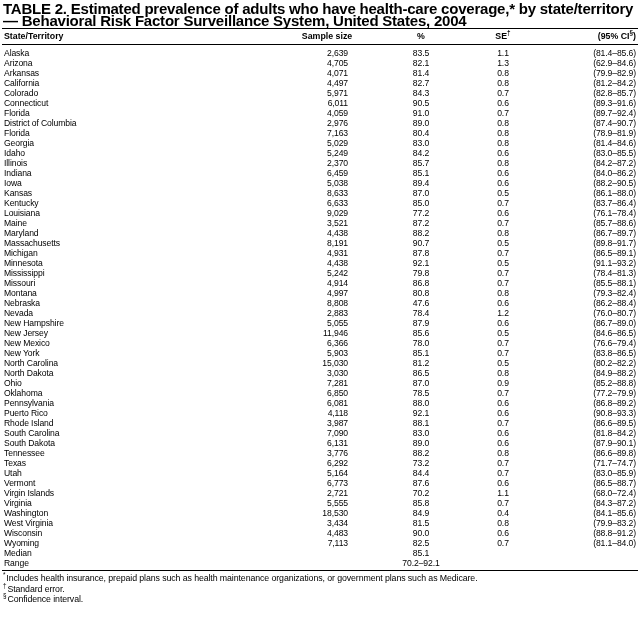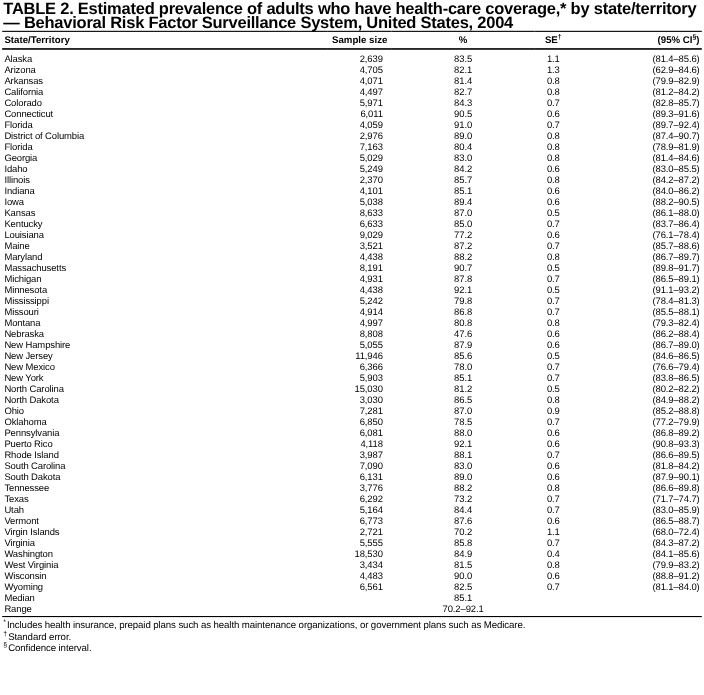--- a/index.html
+++ b/index.html
@@ -178,21 +178,21 @@
         </tr>
         <tr>
           <td class="cell-state">Illinois</td>
           <td class="cell-sample">2,370</td>
           <td class="cell-pct">85.7</td>
           <td class="cell-se">0.8</td>
           <td class="cell-ci">(84.2–87.2)</td>
         </tr>
         <tr>
           <td class="cell-state">Indiana</td>
-          <td class="cell-sample">4,101</td>
+          <td class="cell-sample">6,459</td>
           <td class="cell-pct">85.1</td>
           <td class="cell-se">0.6</td>
           <td class="cell-ci">(84.0–86.2)</td>
         </tr>
         <tr>
           <td class="cell-state">Iowa</td>
           <td class="cell-sample">5,038</td>
           <td class="cell-pct">89.4</td>
           <td class="cell-se">0.6</td>
           <td class="cell-ci">(88.2–90.5)</td>
@@ -275,20 +275,27 @@
           <td class="cell-ci">(79.3–82.4)</td>
         </tr>
         <tr>
           <td class="cell-state">Nebraska</td>
           <td class="cell-sample">8,808</td>
           <td class="cell-pct">47.6</td>
           <td class="cell-se">0.6</td>
           <td class="cell-ci">(86.2–88.4)</td>
         </tr>
         <tr>
+          <td class="cell-state">Nevada</td>
+          <td class="cell-sample">2,883</td>
+          <td class="cell-pct">78.4</td>
+          <td class="cell-se">1.2</td>
+          <td class="cell-ci">(76.0–80.7)</td>
+        </tr>
+        <tr>
           <td class="cell-state">New Hampshire</td>
           <td class="cell-sample">5,055</td>
           <td class="cell-pct">87.9</td>
           <td class="cell-se">0.6</td>
           <td class="cell-ci">(86.7–89.0)</td>
         </tr>
         <tr>
           <td class="cell-state">New Jersey</td>
           <td class="cell-sample">11,946</td>
           <td class="cell-pct">85.6</td>
@@ -430,21 +437,21 @@
         </tr>
         <tr>
           <td class="cell-state">Wisconsin</td>
           <td class="cell-sample">4,483</td>
           <td class="cell-pct">90.0</td>
           <td class="cell-se">0.6</td>
           <td class="cell-ci">(88.8–91.2)</td>
         </tr>
         <tr>
           <td class="cell-state">Wyoming</td>
-          <td class="cell-sample">6,561</td>
+          <td class="cell-sample">7,113</td>
           <td class="cell-pct">82.5</td>
           <td class="cell-se">0.7</td>
           <td class="cell-ci">(81.1–84.0)</td>
         </tr>
         <tr>
           <td class="cell-state">Median</td>
           <td class="cell-sample"></td>
           <td class="cell-pct">85.1</td>
           <td class="cell-se"></td>
           <td class="cell-ci"></td>

